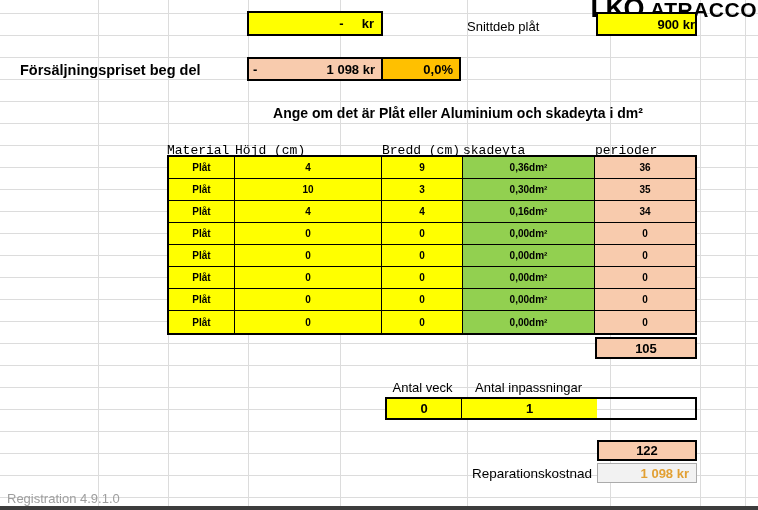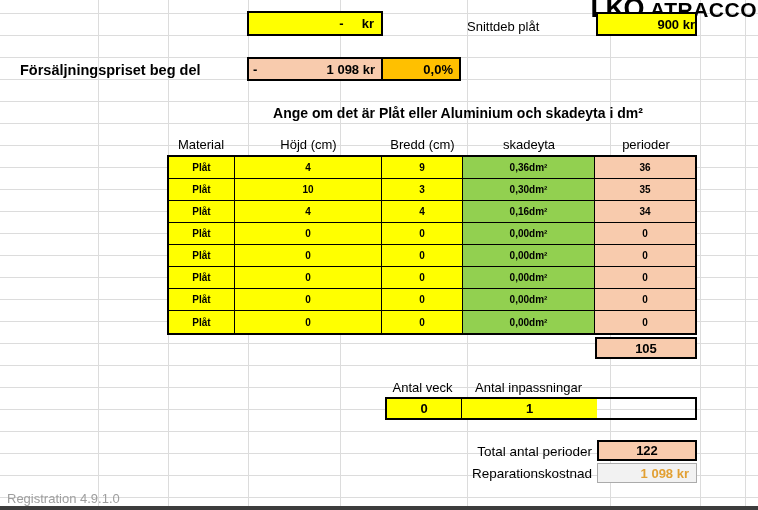--- a/index.html
+++ b/index.html
@@ -31,21 +31,21 @@
   .peach   { background: #F8CBAD; }
   .orangef { background: #FFC000; }
 
   .logo { position:absolute; top:-7px; right:1px; display:flex; align-items:baseline; white-space:nowrap; }
   .logo-lkq { font-size:27px; font-weight:900; letter-spacing:-1.5px; }
   .logo-atracco { font-size:21px; font-weight:700; letter-spacing:0.5px; margin-left:7px; }
 
   .title { position:absolute; left:158px; top:105px; width:600px; text-align:center;
            font-weight:bold; font-size:14px; }
 
-  .colhead { position:absolute; top:137px; text-align:center; font-size:13px; }
+  .colhead { position:absolute; top:143px; text-align:left; font-size:13px;font-family:Liberation Mono, monospace; }
 
   #dmg-table {
     position:absolute; left:167px; top:155px;
     display:grid;
     grid-template-columns: 66px 147px 81px 132px 100px;
     grid-auto-rows: 22px;
     border: 2px solid #000;
   }
   .tc {
     display:flex; align-items:center; justify-content:center;
@@ -201,21 +201,20 @@
   <div class="sum-cell">105</div>
 
   <div class="adj-label" style="left:385px; width:75px">Antal veck</div>
   <div class="adj-label" style="left:460px; width:137px">Antal inpassningar</div>
 
   <div id="adj-strip">
     <div class="adj-cell c-yellow" style="width:74px">0</div>
     <div class="adj-cell c-yellow adj-div" style="width:136px">1</div>
   </div>
 
-  <div class="tot-label" style="top:444px">Total antal perioder</div>
   <div class="tot-cell" id="total-periods-cell">122</div>
 
   <div class="tot-label" style="top:466px">Reparationskostnad</div>
   <div class="tot-cell" id="repair-cost-cell">1 098 kr</div>
 
   <div class="footer-version">Registration 4.9.1.0</div>
   <div class="bottom-bar"></div>
 
 </div>
 

